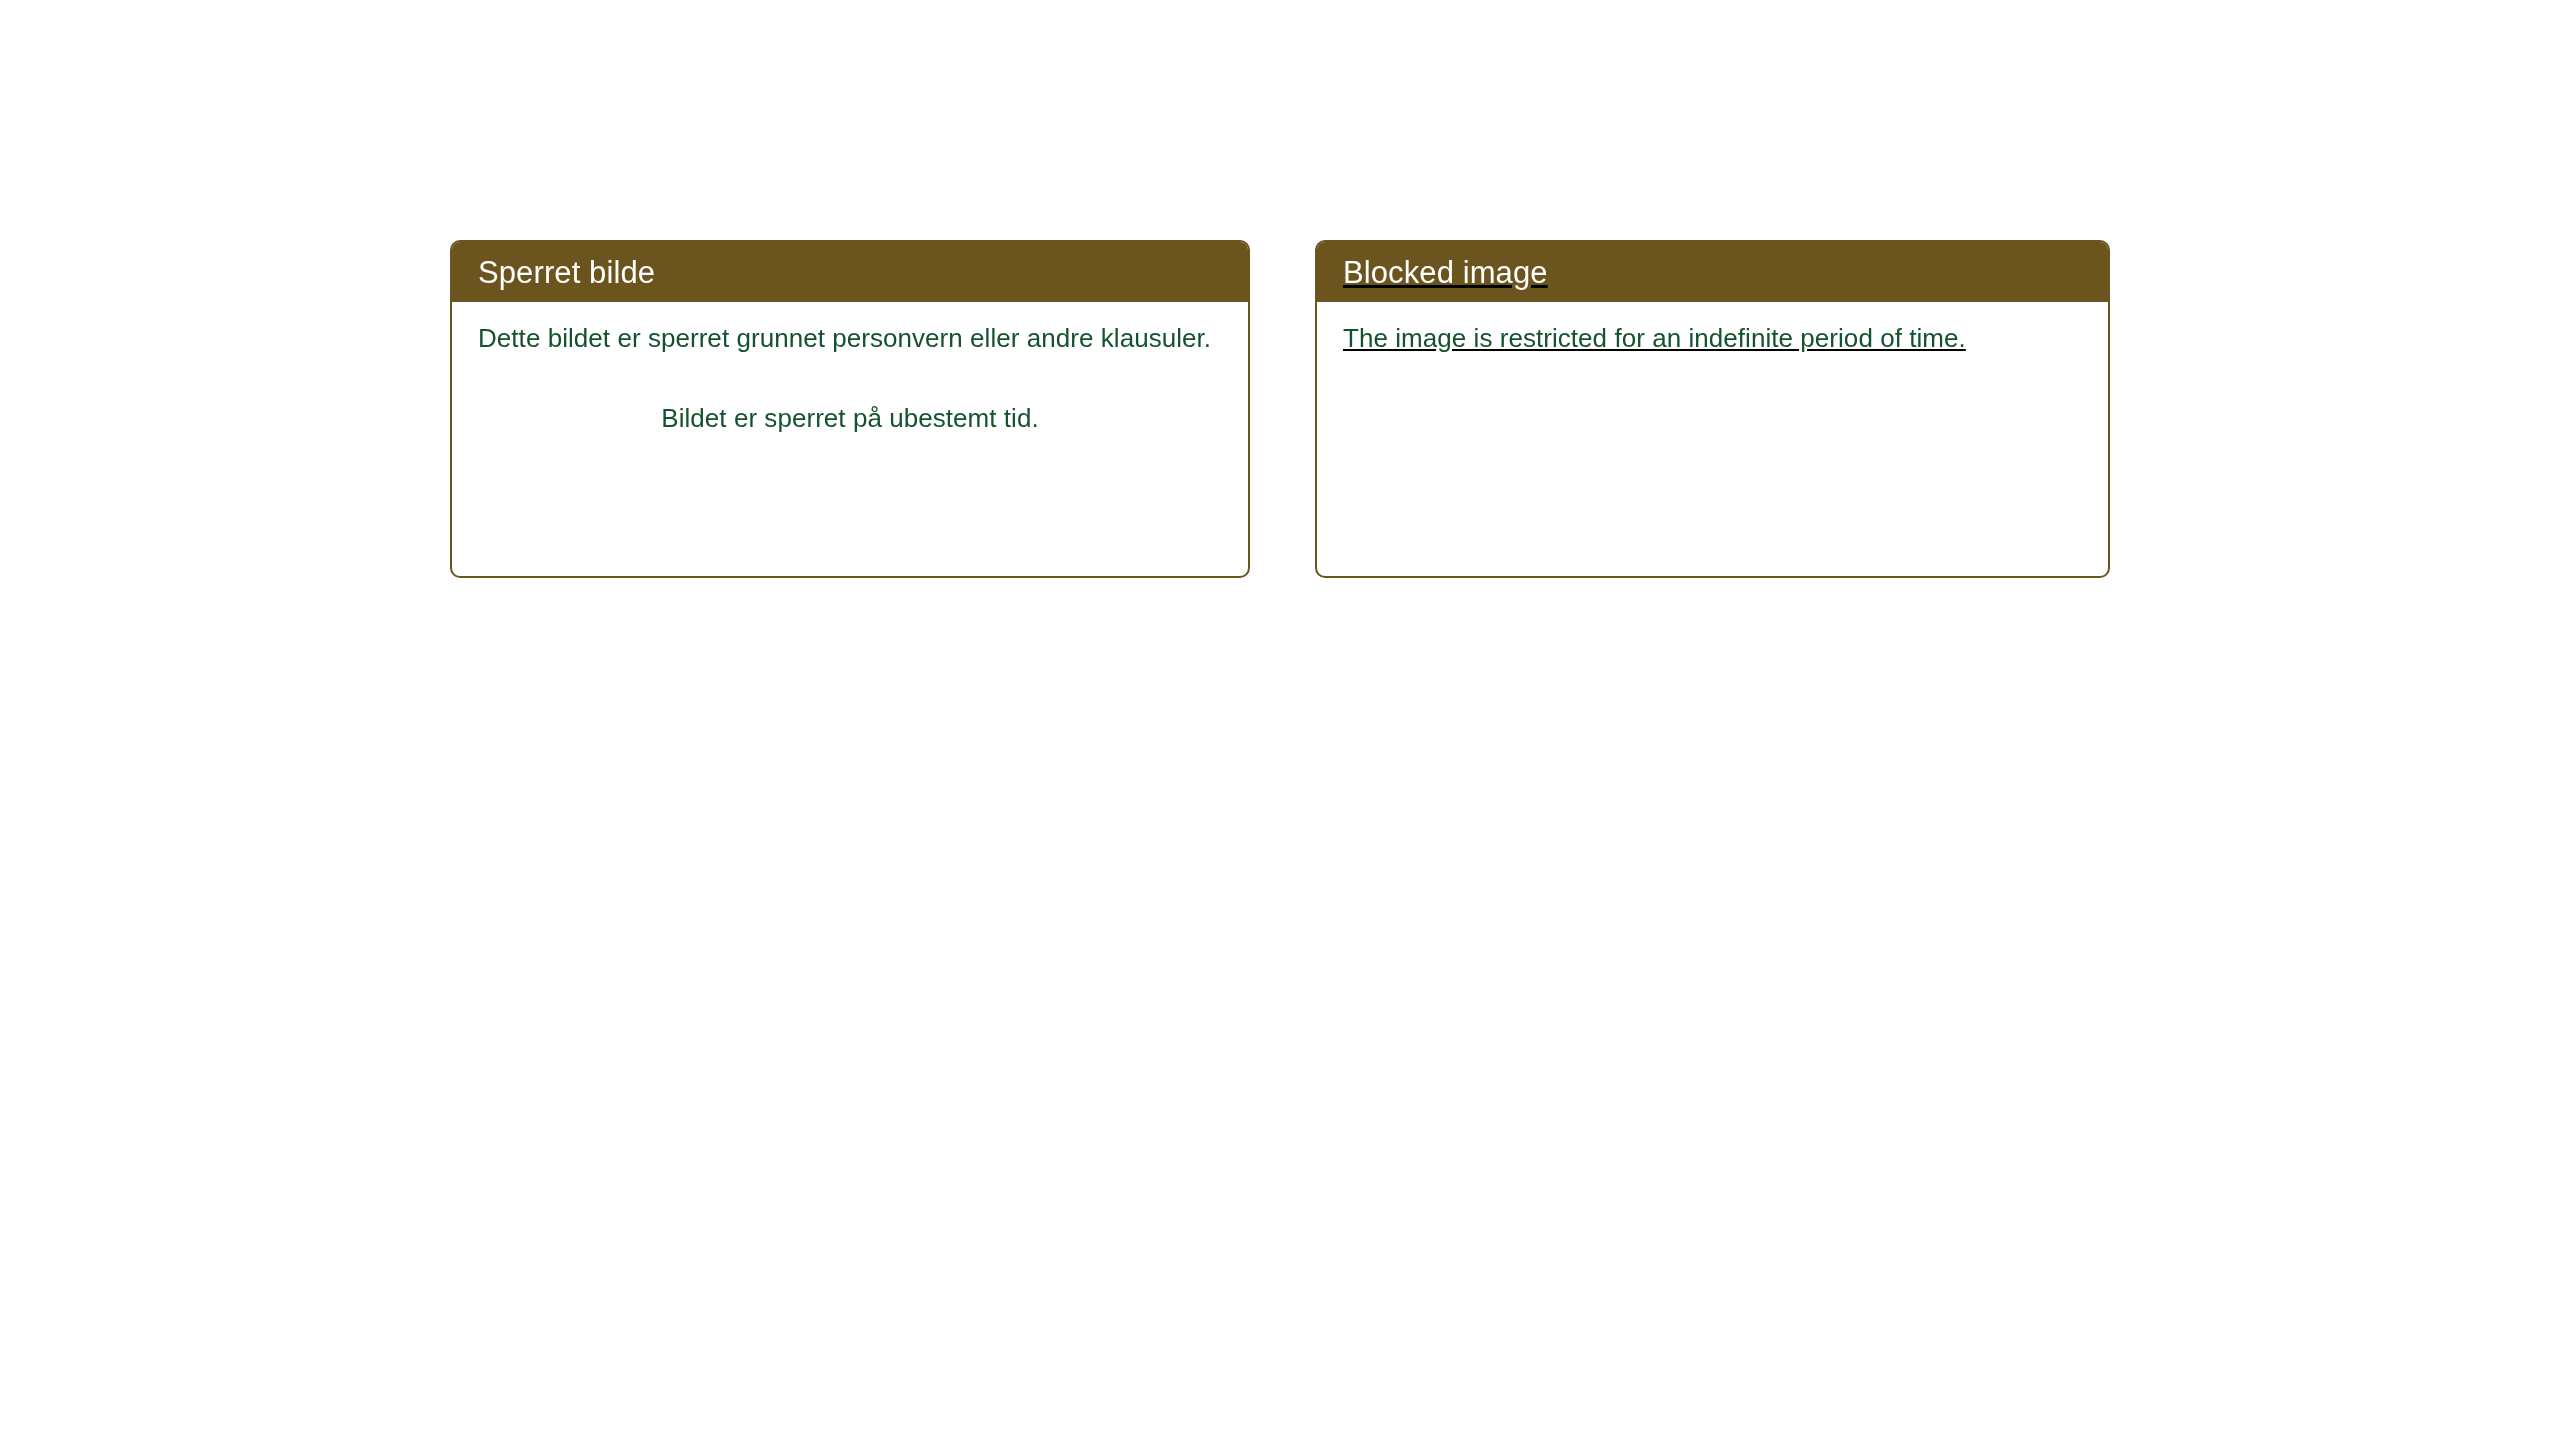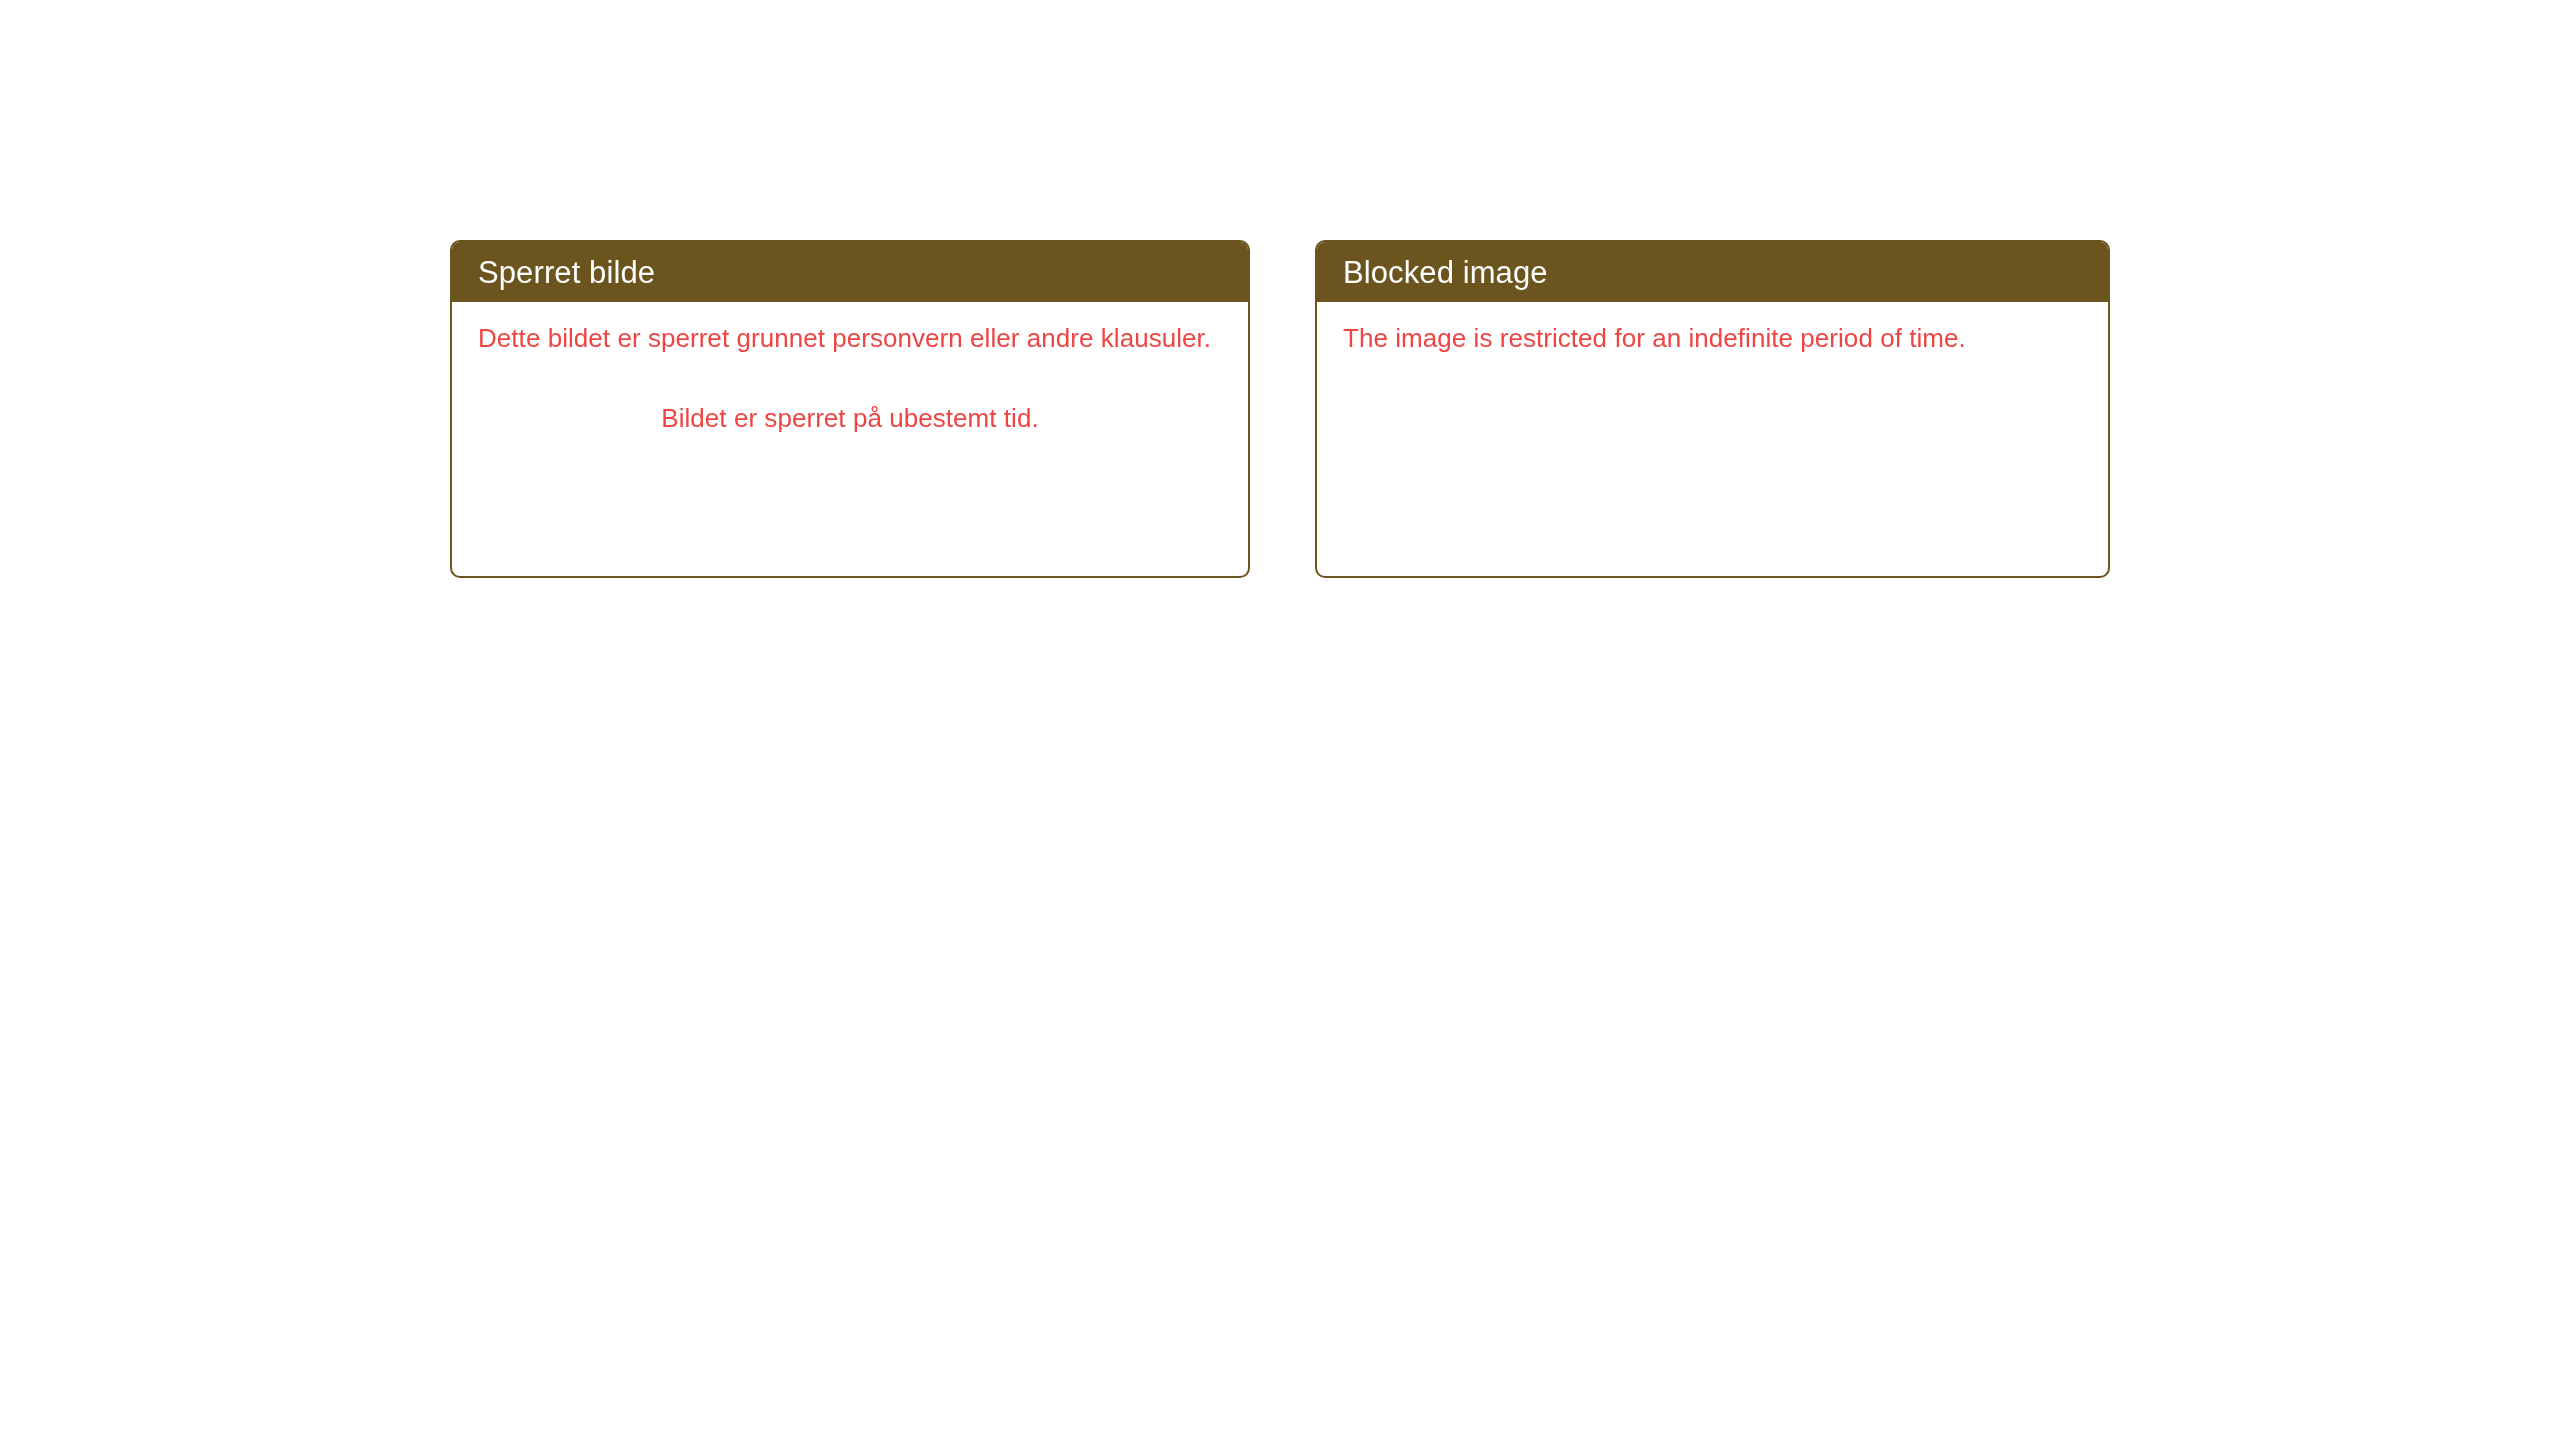--- a/index.html
+++ b/index.html
@@ -37,20 +37,21 @@
     top: 240px;
     width: 800px;
     height: 338px;
   }
 
   .notice-card.card-en {
     left: 1315px;
     top: 240px;
     width: 795px;
     height: 338px;
+    text-decoration: underline;
   }
 
   .card-header {
     box-sizing: border-box;
     height: 60px;
     background: #6b541d;
     display: flex;
     align-items: center;
     padding: 0 26px;
   }
@@ -65,21 +66,21 @@
   }
 
   .card-body {
     box-sizing: border-box;
     padding: 16px 26px 0 26px;
     background: #ffffff;
   }
 
   .card-paragraph {
     margin: 0;
-    color: #ef4444;
+    color: #14532d;
     font-size: 26px;
     line-height: 40px;
     font-weight: 400;
     letter-spacing: 0.05px;
   }
 
   .card-paragraph + .card-paragraph {
     margin-top: 40px;
     text-align: center;
   }

